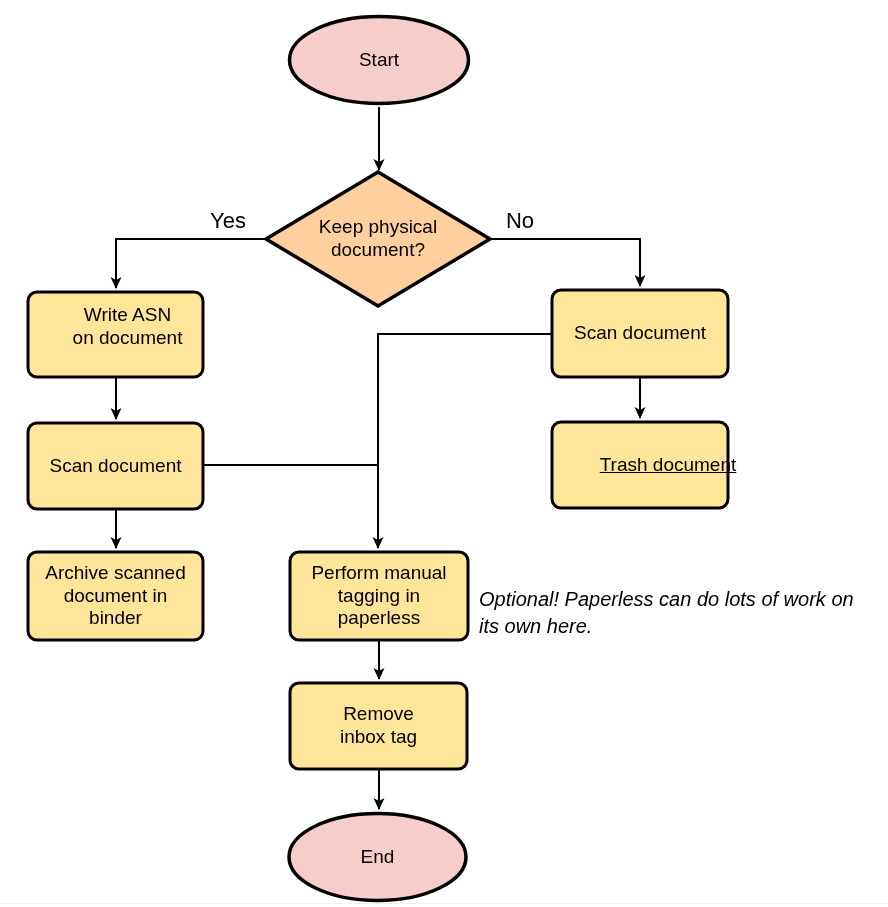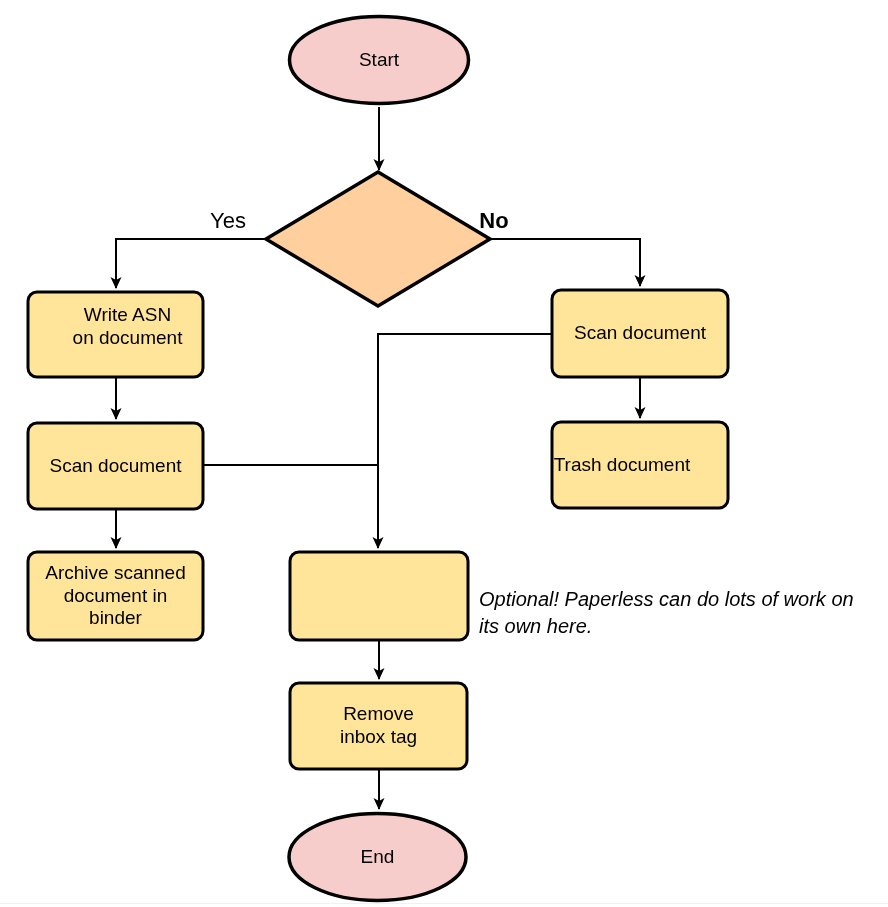--- a/index.html
+++ b/index.html
@@ -104,42 +104,47 @@
 
     <rect x="290" y="552" width="178" height="88" rx="9" stroke="#000000" stroke-width="3" fill="#ffe59a"></rect>
 
     <rect x="290" y="683" width="177" height="86" rx="9" stroke="#000000" stroke-width="3" fill="#ffe59a"></rect>
 
     <ellipse cx="377.5" cy="857" rx="88.5" ry="43.5" stroke="#000000" stroke-width="3.5" fill="#f7cdcb"></ellipse>
   </svg>
 
   <div class="node-label" style="left:288px; top:15px; width:182px; height:90px;">Start</div>
 
+  <div class="node-label" style="left:266px; top:172px; width:224px; height:134px;">Keep physical
+document?</div>
 
   <div class="node-label" style="left:40px; top:292px; width:175px; height:70px;">Write ASN
 on document</div>
 
   <div class="node-label" style="left:28px; top:423px; width:175px; height:86px;">Scan document</div>
 
   <div class="node-label" style="left:28px; top:552px; width:175px; height:88px;">Archive scanned
 document in
 binder</div>
 
   <div class="node-label" style="left:552px; top:290px; width:176px; height:87px;">Scan document</div>
 
-  <div class="node-label" style="left:534px; top:422px; width:176px; height:86px;">Trash document</div>
+  <div class="node-label" style="left:580px; top:422px; width:176px; height:86px;text-decoration:underline;">Trash document</div>
 
+  <div class="node-label" style="left:290px; top:552px; width:178px; height:88px;">Perform manual
+tagging in
+paperless</div>
 
   <div class="node-label" style="left:288px; top:813px; width:179px; height:88px;">End</div>
 
   <div class="node-label" style="left:290px; top:683px; width:177px; height:86px;">Remove
 inbox tag</div>
 
   <div class="edge-label" style="left:200px; top:208px; width:56px; height:26px;">Yes</div>
 
-  <div class="edge-label" style="left:470px; top:208px; width:48px; height:26px;font-weight:bold;">No</div>
+  <div class="edge-label" style="left:496px; top:208px; width:48px; height:26px;">No</div>
 
   <div class="note-text">Optional! Paperless can do lots of work on
 its own here.</div>
 
   <div class="bottom-hairline"></div>
 
 </div>
 
 </body></html>

